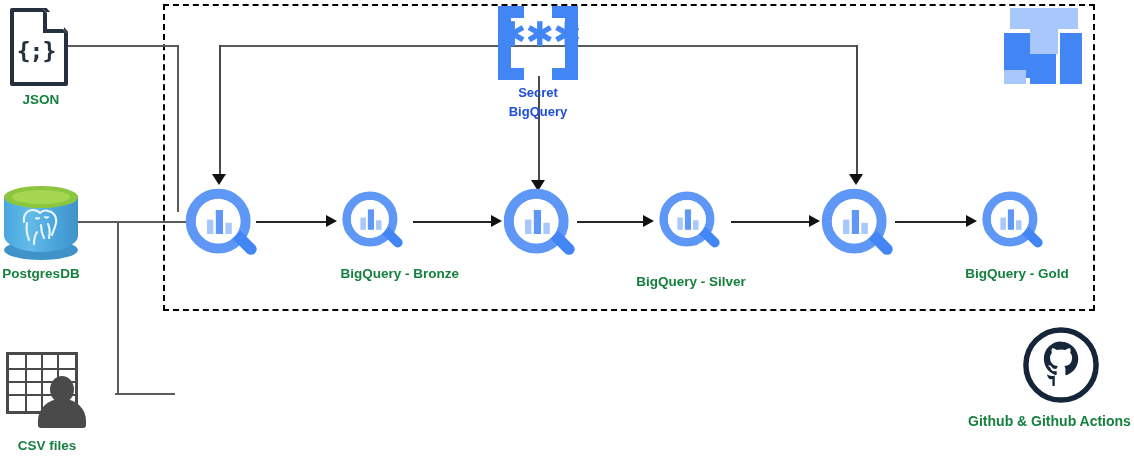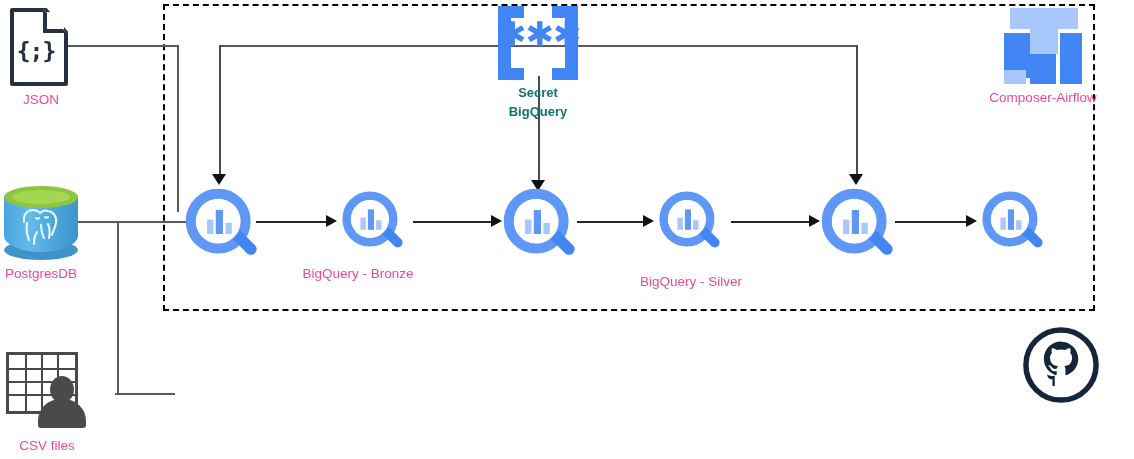--- a/index.html
+++ b/index.html
@@ -41,27 +41,27 @@
     width:0;height:0;
     border-top:6px solid transparent;
     border-bottom:6px solid transparent;
     border-left:11px solid #111111;
   }
 
   
   .node-label{
     text-align:center;
     font-size:13.5px;
-    font-weight:normal;
-    color:#ec4899;
+    font-weight:bold;
+    color:#15803d;
     line-height:15px;
     white-space:nowrap;
   }
   .node-label.gray{
-    color:#0f766e;
+    color:#1d4ed8;
     font-weight:bold;
     font-size:13px;
     line-height:17px;
   }
 
   
   .json-doc{
     position:absolute;
     width:58px;height:78px;
   }
@@ -293,29 +293,29 @@
 
   <div class="airflow" style="left:1004px; top:8px;">
     <i style="left:6px;  top:0px;  width:68px; height:21px; background:#a8c7fa;"></i>
     <i style="left:26px; top:21px; width:28px; height:25px; background:#a8c7fa;"></i>
     <i style="left:0px;  top:25px; width:26px; height:26px; background:#4285f4;"></i>
     <i style="left:0px;  top:51px; width:52px; height:19px; background:#4285f4;"></i>
     <i style="left:26px; top:46px; width:26px; height:30px; background:#4285f4;"></i>
     <i style="left:0px;  top:62px; width:22px; height:14px; background:#a8c7fa;"></i>
     <i style="left:56px; top:25px; width:22px; height:51px; background:#4285f4;"></i>
   </div>
-  <div class="abs node-label" style="left:972px; top:90px; width:142px;">Composer-Airflow</div>
 
   <div class="gh" style="left:1022px; top:326px;">
     <svg viewBox="0 0 100 100">
       <circle cx="50" cy="50" r="45" fill="none" stroke="#15263a" stroke-width="7"></circle>
       <path fill="#15263a" d="M50 20c-12 0-22 10-22 22 0 9.7 6.3 18 15 20.9 1.1.2 1.5-.5 1.5-1.1 0-.5 0-2 0-3.9-6.1 1.3-7.4-2.9-7.4-2.9-1-2.6-2.5-3.2-2.5-3.2-2-1.4.2-1.4.2-1.4 2.2.2 3.4 2.3 3.4 2.3 2 3.4 5.2 2.4 6.4 1.8.2-1.4.8-2.4 1.4-3-4.9-.6-10-2.5-10-11 0-2.4.9-4.4 2.3-6-.2-.6-1-2.9.2-6 0 0 1.9-.6 6.1 2.3 1.8-.5 3.6-.7 5.5-.7s3.7.2 5.5.7c4.2-2.9 6.1-2.3 6.1-2.3 1.2 3.1.4 5.4.2 6 1.4 1.6 2.3 3.6 2.3 6 0 8.6-5.1 10.4-10 11 .8.7 1.5 2.1 1.5 4.2 0 3-.1 5.5-.1 6.2 0 .6.4 1.3 1.5 1.1 8.7-2.9 15-11.2 15-20.9 0-12-10-22-22-22z"></path>
       <path fill="#15263a" d="M32 62c3 2 7 3 10 1v14h-3v-9c-3 1-6 0-7-6z"></path>
     </svg>
   </div>
+  <div class="abs node-label" style="left:965px; top:414px; width:169px; font-size:14px;">Github &amp; Github Actions</div>
 
   <div class="bq" style="left:183px; top:186px; width:80px; height:80px;">
     <svg viewBox="0 0 100 100">
       <circle cx="44" cy="44" r="34" fill="none" stroke="#5e97f6" stroke-width="13"></circle>
       <circle cx="44" cy="44" r="28" fill="#ffffff"></circle>
       <path d="M62 66 L80 84 a7 7 0 0 0 10 -10 L72 56 Z" fill="#4285f4"></path>
       <rect x="30" y="42" width="8" height="18" fill="#a8c7fa"></rect>
       <rect x="41" y="30" width="9" height="30" fill="#5e97f6"></rect>
       <rect x="53" y="46" width="8" height="14" fill="#a8c7fa"></rect>
     </svg>
@@ -324,21 +324,21 @@
   <div class="bq" style="left:340px; top:189px; width:68px; height:68px;">
     <svg viewBox="0 0 100 100">
       <circle cx="44" cy="44" r="34" fill="none" stroke="#5e97f6" stroke-width="13"></circle>
       <circle cx="44" cy="44" r="28" fill="#ffffff"></circle>
       <path d="M62 66 L80 84 a7 7 0 0 0 10 -10 L72 56 Z" fill="#4285f4"></path>
       <rect x="30" y="42" width="8" height="18" fill="#a8c7fa"></rect>
       <rect x="41" y="30" width="9" height="30" fill="#5e97f6"></rect>
       <rect x="53" y="46" width="8" height="14" fill="#a8c7fa"></rect>
     </svg>
   </div>
-  <div class="abs node-label" style="left:279px; top:266px; width:158px;">BigQuery - Bronze</div>
+  <div class="abs node-label" style="left:301px; top:266px; width:158px;text-align:right;">BigQuery - Bronze</div>
 
   <div class="bq" style="left:501px; top:186px; width:80px; height:80px;">
     <svg viewBox="0 0 100 100">
       <circle cx="44" cy="44" r="34" fill="none" stroke="#5e97f6" stroke-width="13"></circle>
       <circle cx="44" cy="44" r="28" fill="#ffffff"></circle>
       <path d="M62 66 L80 84 a7 7 0 0 0 10 -10 L72 56 Z" fill="#4285f4"></path>
       <rect x="30" y="42" width="8" height="18" fill="#a8c7fa"></rect>
       <rect x="41" y="30" width="9" height="30" fill="#5e97f6"></rect>
       <rect x="53" y="46" width="8" height="14" fill="#a8c7fa"></rect>
     </svg>
@@ -370,14 +370,15 @@
   <div class="bq" style="left:980px; top:189px; width:68px; height:68px;">
     <svg viewBox="0 0 100 100">
       <circle cx="44" cy="44" r="34" fill="none" stroke="#5e97f6" stroke-width="13"></circle>
       <circle cx="44" cy="44" r="28" fill="#ffffff"></circle>
       <path d="M62 66 L80 84 a7 7 0 0 0 10 -10 L72 56 Z" fill="#4285f4"></path>
       <rect x="30" y="42" width="8" height="18" fill="#a8c7fa"></rect>
       <rect x="41" y="30" width="9" height="30" fill="#5e97f6"></rect>
       <rect x="53" y="46" width="8" height="14" fill="#a8c7fa"></rect>
     </svg>
   </div>
+  <div class="abs node-label" style="left:943px; top:266px; width:148px;">BigQuery - Gold</div>
 
 </div>
 
 </body></html>

